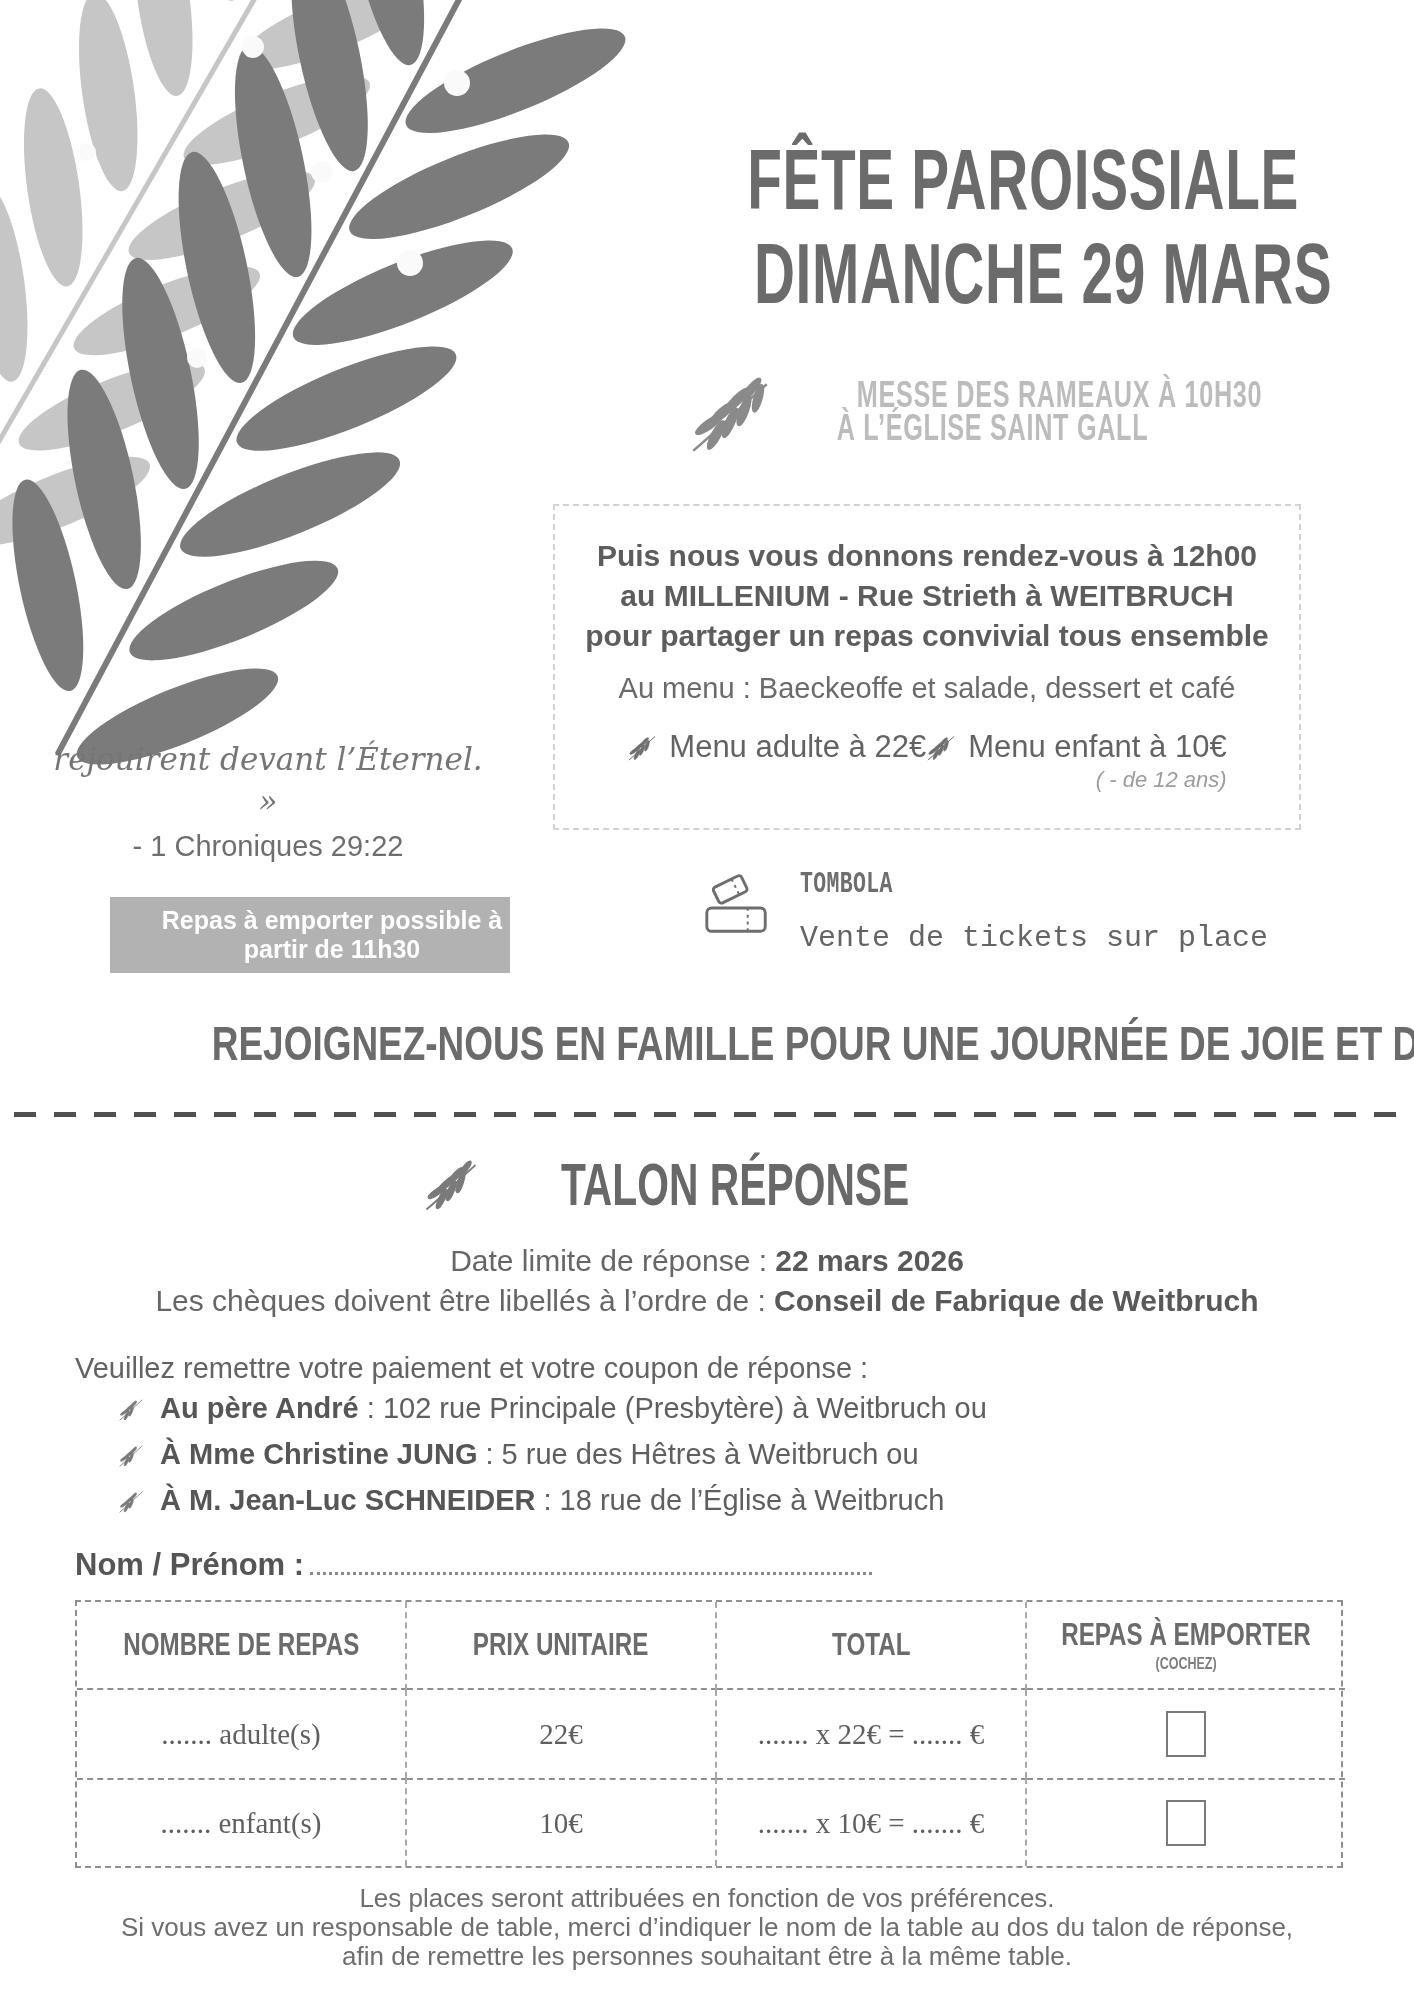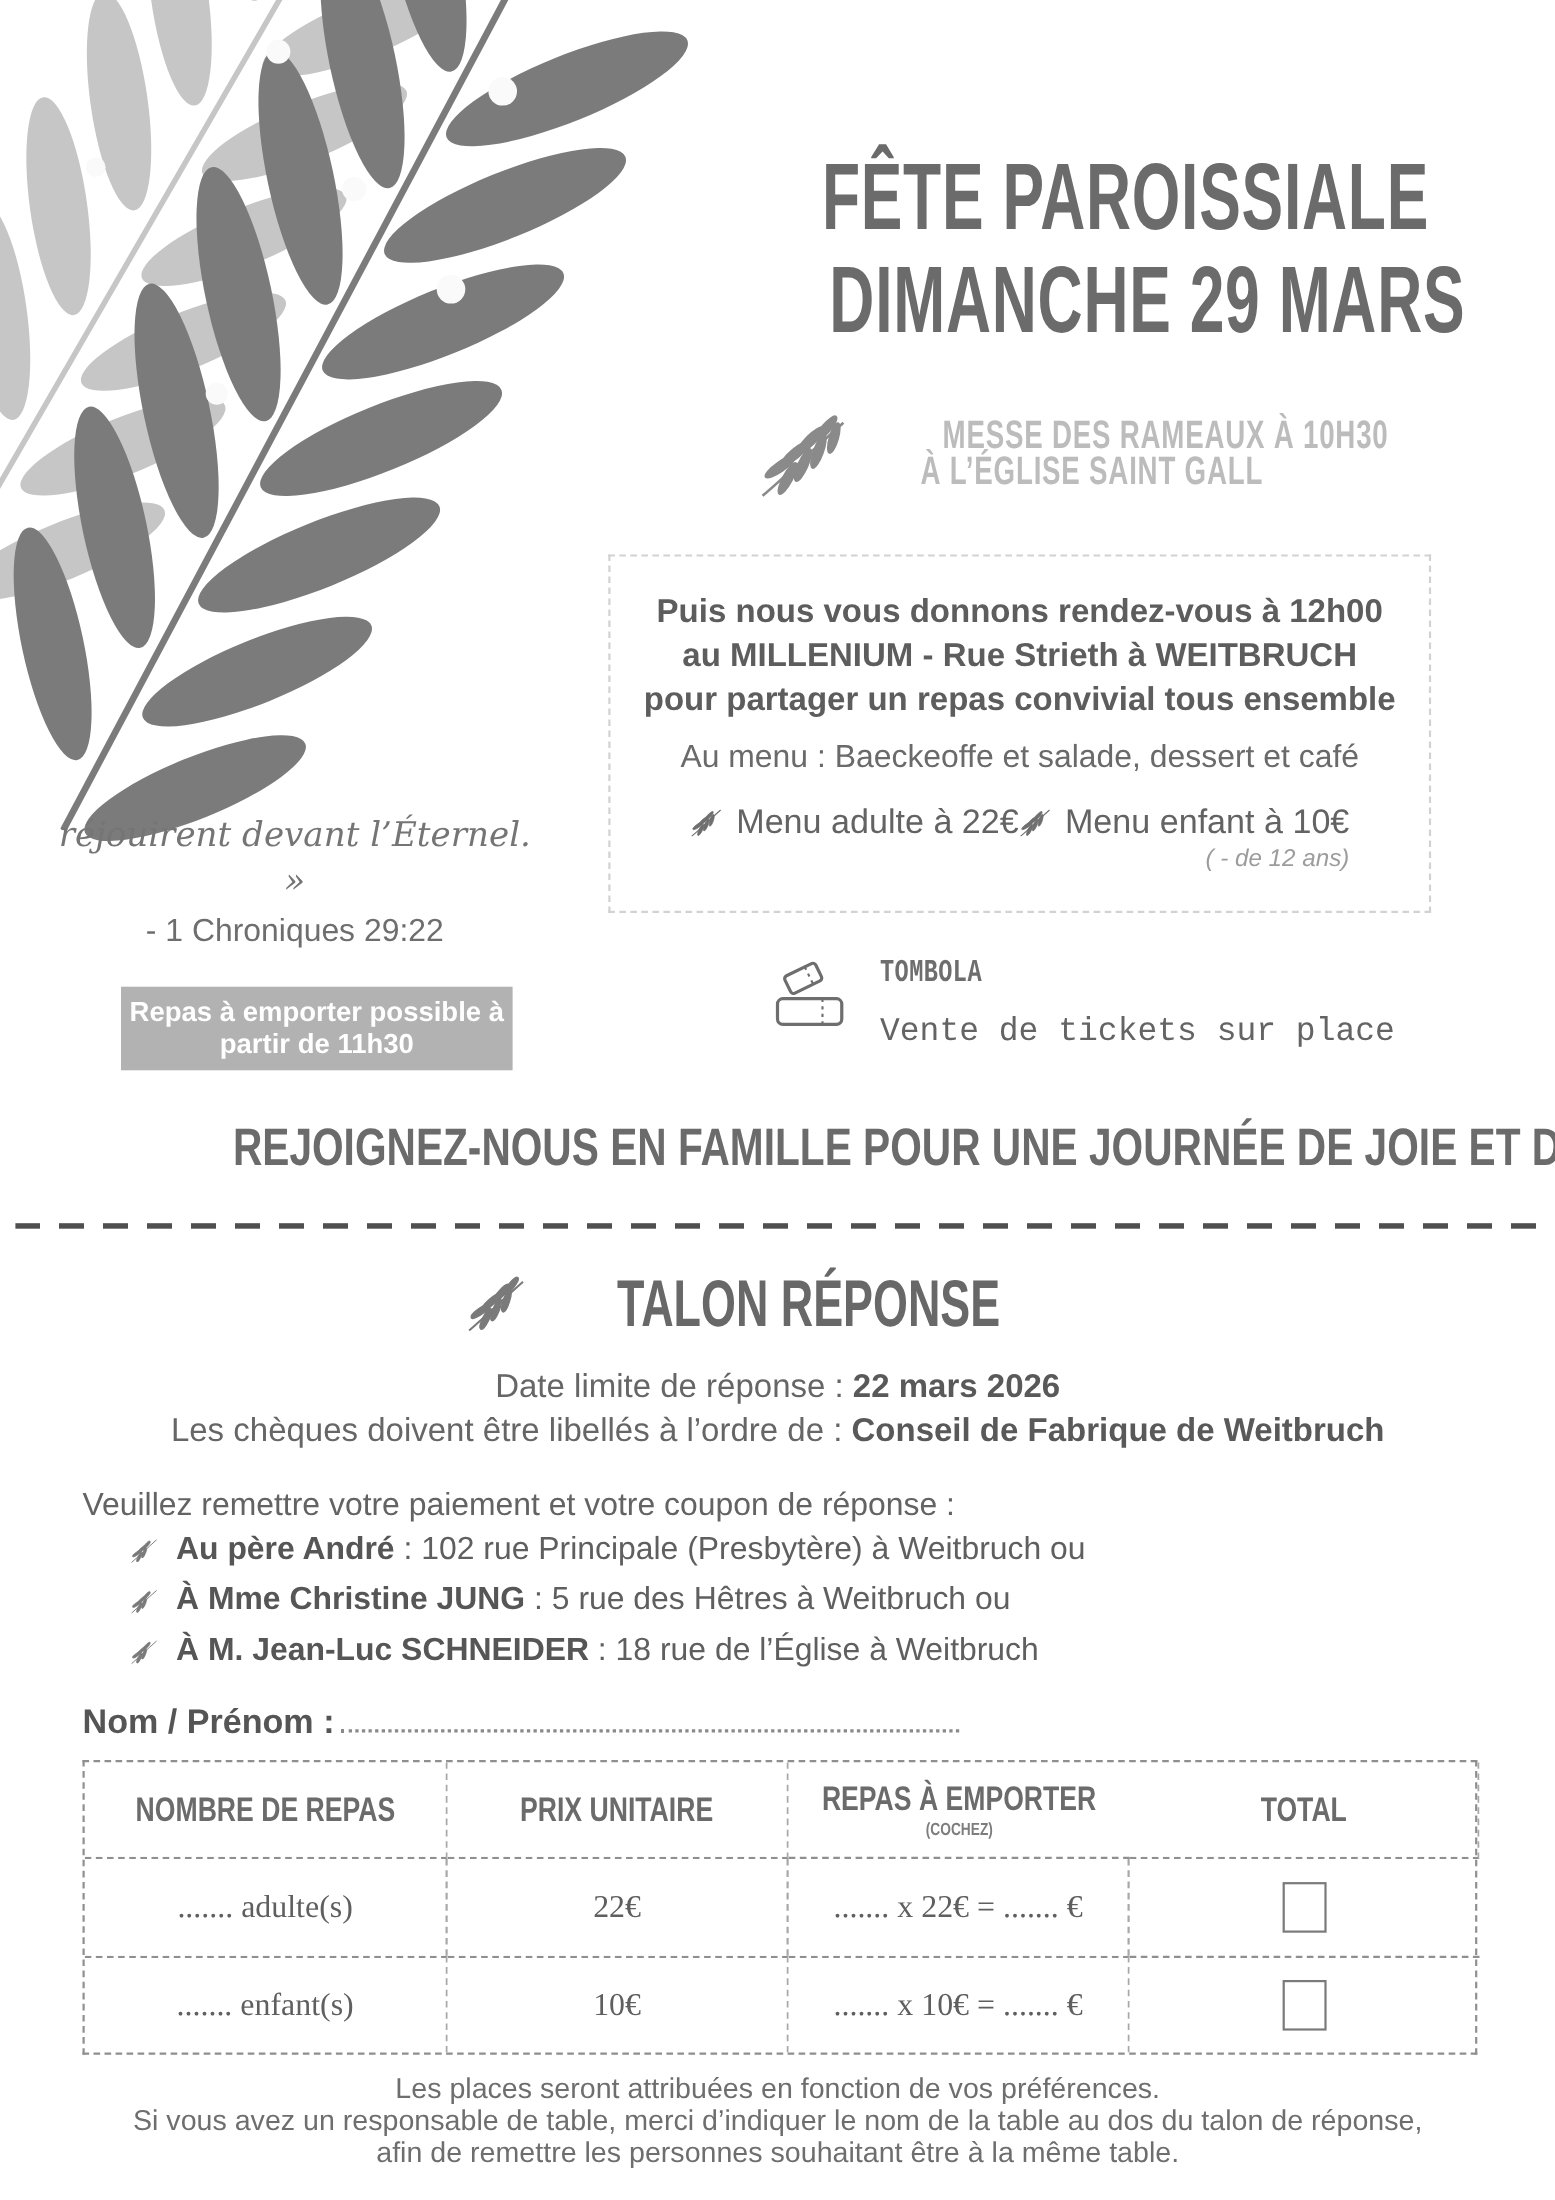--- a/index.html
+++ b/index.html
@@ -37,21 +37,21 @@
 
   
   .quote{left:48px;top:738px;width:440px;text-align:center;}
   .quote-line{font-family:"DejaVu Serif",serif;font-style:italic;
     font-size:31px;line-height:42px;color:#757575;}
   .quote-src{margin-top:8px;font-size:29px;color:#6e6e6e;}
 
   
   .badge{left:110px;top:897px;width:356px;height:76px;background:#b2b2b2;
     display:flex;flex-direction:column;justify-content:center;align-items:center;
-    color:#ffffff;font-weight:bold;font-size:25px;line-height:29px;text-align:center;}
+    color:#ffffff;font-weight:bold;font-size:25px;line-height:29px;text-align:center;padding-left:44px;}
 
   
   .tombola{left:700px;top:868px;display:flex;align-items:flex-start;gap:26px;font-family:Liberation Mono, monospace;}
   .tombola-title{font-weight:bold;font-size:29px;color:#6e6e6e;letter-spacing:.5px;}
   .tombola-sub{font-size:30px;color:#646464;margin-top:20px;}
 
   
   .join{left:0;top:1016px;width:1414px;text-align:center;
     font-weight:bold;font-size:48px;color:#6b6b6b;}
   .join .cond{transform:scaleX(0.77);}
@@ -312,27 +312,27 @@
     <div class="dotline"></div>
   </div>
 
   <div class="abs resa-table">
     <div class="cell hdr">
         <span class="cond">NOMBRE DE REPAS</span>
       </div>
     <div class="cell hdr">
         <span class="cond">PRIX UNITAIRE</span>
       </div>
+    <div class="cell hdr">
+        <span class="cond">TOTAL</span>
+      </div>
     <div class="cell hdr last">
       <span class="cond">REPAS À EMPORTER</span>
       <span class="hdr-note"><span class="cond">(COCHEZ)</span></span>
     </div>
-    <div class="cell hdr">
-        <span class="cond">TOTAL</span>
-      </div>
 
     <div class="cell body">....... adulte(s)</div>
     <div class="cell body">22€</div>
     <div class="cell body">....... x 22€ = ....... €</div>
     <div class="cell body last">
       <div class="checkbox"></div>
     </div>
 
     <div class="cell body row2">....... enfant(s)</div>
     <div class="cell body row2">10€</div>

